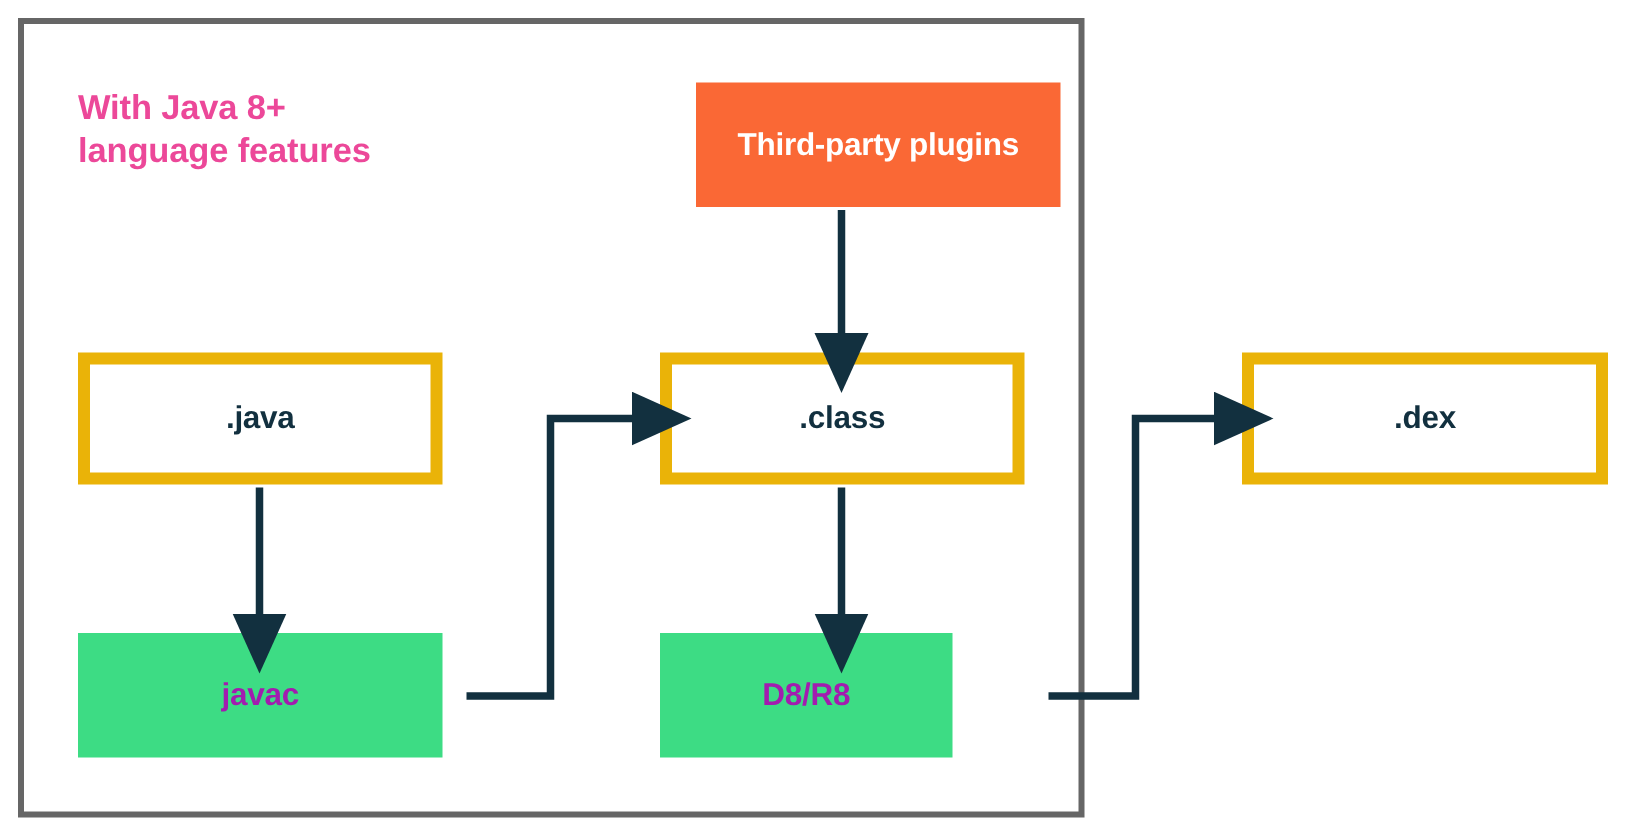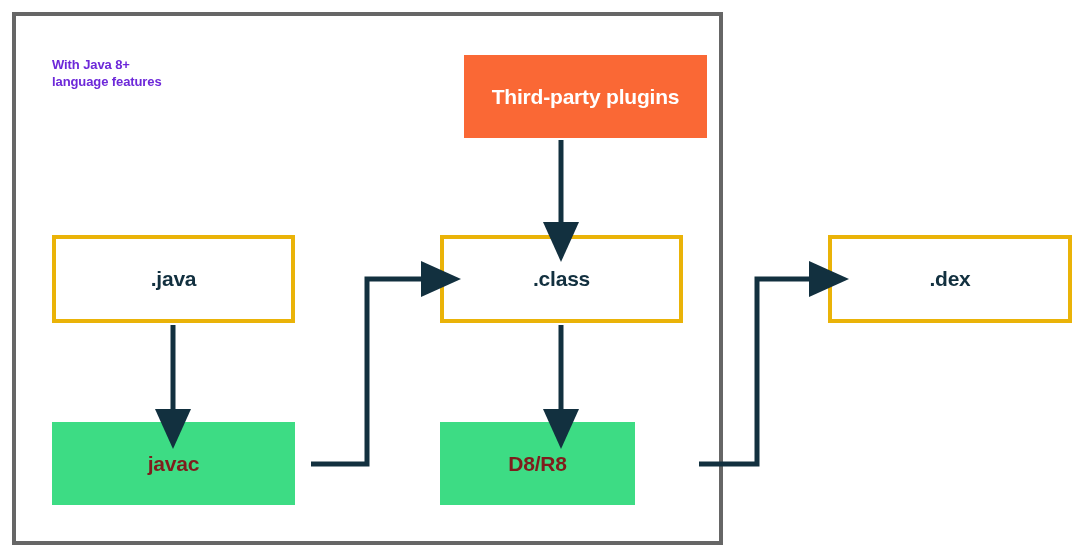--- a/index.html
+++ b/index.html
@@ -36,40 +36,40 @@
     box-sizing: border-box;
     display: flex;
     align-items: center;
     justify-content: center;
     font-weight: bold;
     font-size: 21px;
     letter-spacing: -0.2px;
   }
   .node.filled-green {
     background: #3DDC84;
-    color: #7f1d1d;
+    color: #a21caf;
     border: none;
   }
   .node.outline-green {
     background: #ffffff;
-    border: 4px solid #eab308;
+    border: 8px solid #eab308;
     color: #12303F;
   }
   .node.filled-orange {
     background: #FA6835;
     color: #ffffff;
     border: none;
   }
 
   
   .caption {
     position: absolute;
-    color: #6d28d9;
+    color: #ec4899;
     font-weight: bold;
-    font-size: 13px;
+    font-size: 23px;
     line-height: 1.28;
     letter-spacing: -0.1px;
     white-space: pre-line;
   }
   .caption.right-align {
     text-align: right;
   }
 
   
   .arrow-layer {

